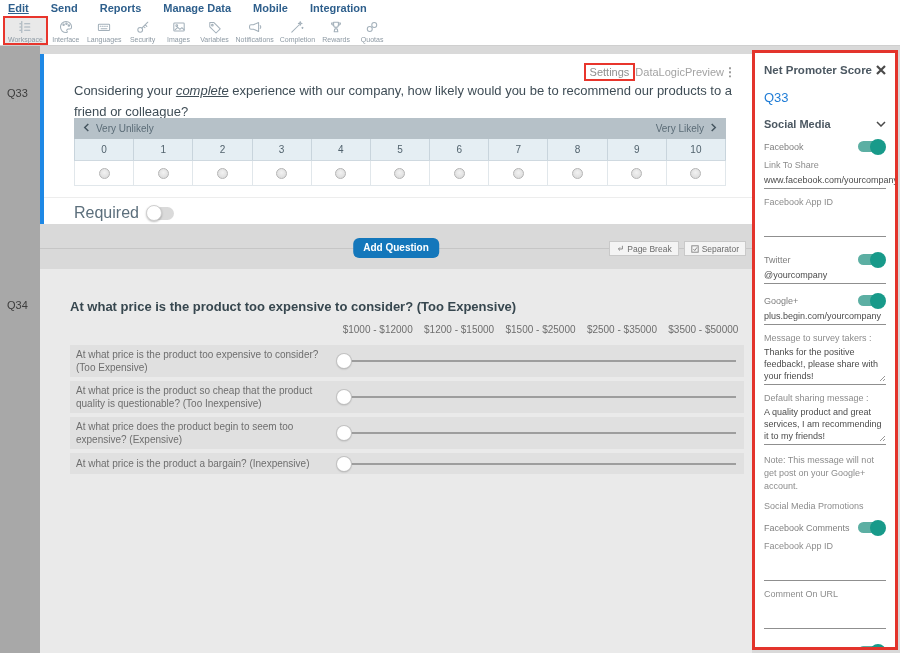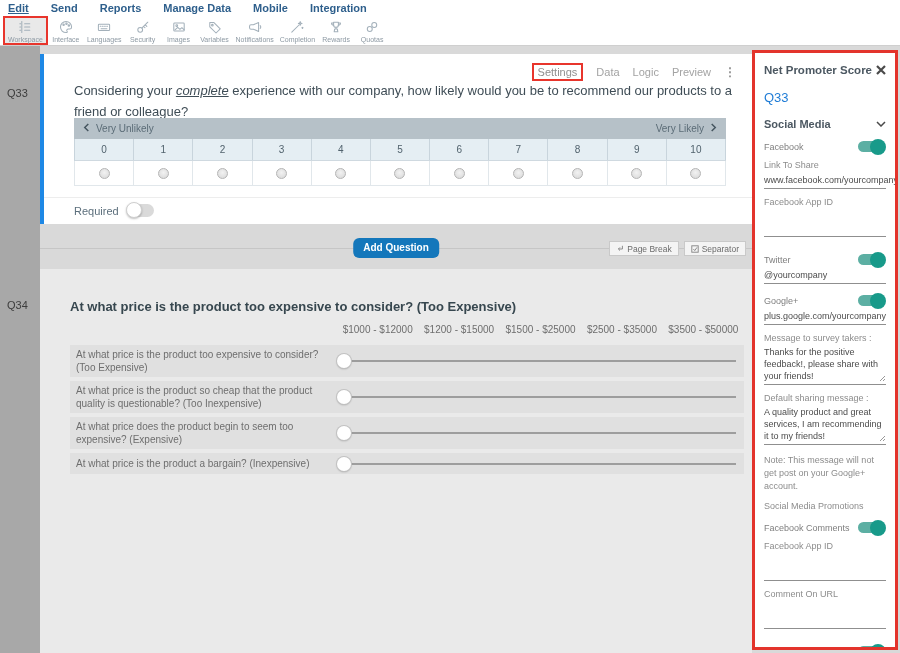--- a/index.html
+++ b/index.html
@@ -39,21 +39,21 @@
   .q-gutter-label { position:absolute; left:7px; font-size:11px; color:#3d3d3d; }
   #q33-gutter { top:41px; }
   #q34-gutter { top:253px; }
 
   
   .card {
     position:absolute; left:40px; top:8px; width:712px; height:170px;
     background:#fff; border-left:4px solid #1e88e5;
   }
   .actions {
-    position:absolute; top:9px; right:16px; display:flex; gap:13px; align-items:center;
+    position:absolute; top:9px; right:16px; display:flex; align-items:center;
     font-size:11px; color:#a3a3a3;
   }
   .actions .settings { border:2px solid #e8352c; padding:1px 4px; color:#8f8f8f; }
   .actions .more { font-size:12px; font-weight:bold; color:#8f8f8f; letter-spacing:0; }
   .qtext {
     position:absolute; left:30px; top:26px; width:662px;
     font-size:13px; color:#3f4d56; line-height:21px;
   }
   .qtext em { font-style:italic; text-decoration:underline; }
 
@@ -75,21 +75,21 @@
     height:25px; display:flex; align-items:center; justify-content:center;
   }
   .radio {
     width:11px; height:11px; border-radius:50%;
     border:1px solid #b5b5b5;
     background:radial-gradient(circle at 50% 40%, #f2f2f2, #d7d7d7);
   }
   .card-divider { position:absolute; left:0; right:0; top:143px; border-top:1px solid #ededed; }
   .required-row {
     position:absolute; left:30px; top:150px;
-    display:flex; align-items:center; gap:8px; font-size:11px; color:#5c6f7c;
+    display:flex; align-items:center; gap:8px; font-size:16px; color:#5c6f7c;
   }
   .toggle-off { width:27px; height:13px; background:#dadada; border-radius:7px; position:relative; }
   .toggle-off .knob {
     position:absolute; left:-1px; top:-2px; width:16px; height:16px;
     background:#fff; border:1px solid #cfcfcf; border-radius:50%;
     box-shadow:0 1px 2px rgba(0,0,0,.25);
   }
 
   
   .add-band { position:absolute; left:40px; top:185px; width:712px; height:36px; }
@@ -447,21 +447,21 @@
           <span class="knob"></span>
         </span>
       </div>
       <div class="p-input">@yourcompany</div>
       <div class="p-toggle-row">
         <span>Google+</span>
         <span class="toggle-on">
           <span class="knob"></span>
         </span>
       </div>
-      <div class="p-input">plus.google.com/yourcompany</div>
+      <div class="p-input">plus.begin.com/yourcompany</div>
       <div class="p-label">Message to survey takers :</div>
       <div class="p-textarea"><span>Thanks for the positive feedback!, please share with your friends!</span><svg viewBox="0 0 7 7">
           <path d="M6 1L1 6M6 4L4 6" fill="none"></path>
         </svg></div>
       <div class="p-label">Default sharing message :</div>
       <div class="p-textarea"><span>A quality product and great services, I am recommending it to my friends!</span><svg viewBox="0 0 7 7">
           <path d="M6 1L1 6M6 4L4 6" fill="none"></path>
         </svg></div>
       <div class="p-note">Note: This message will not get post on your Google+ account.</div>
       <div class="p-label">Social Media Promotions</div>

